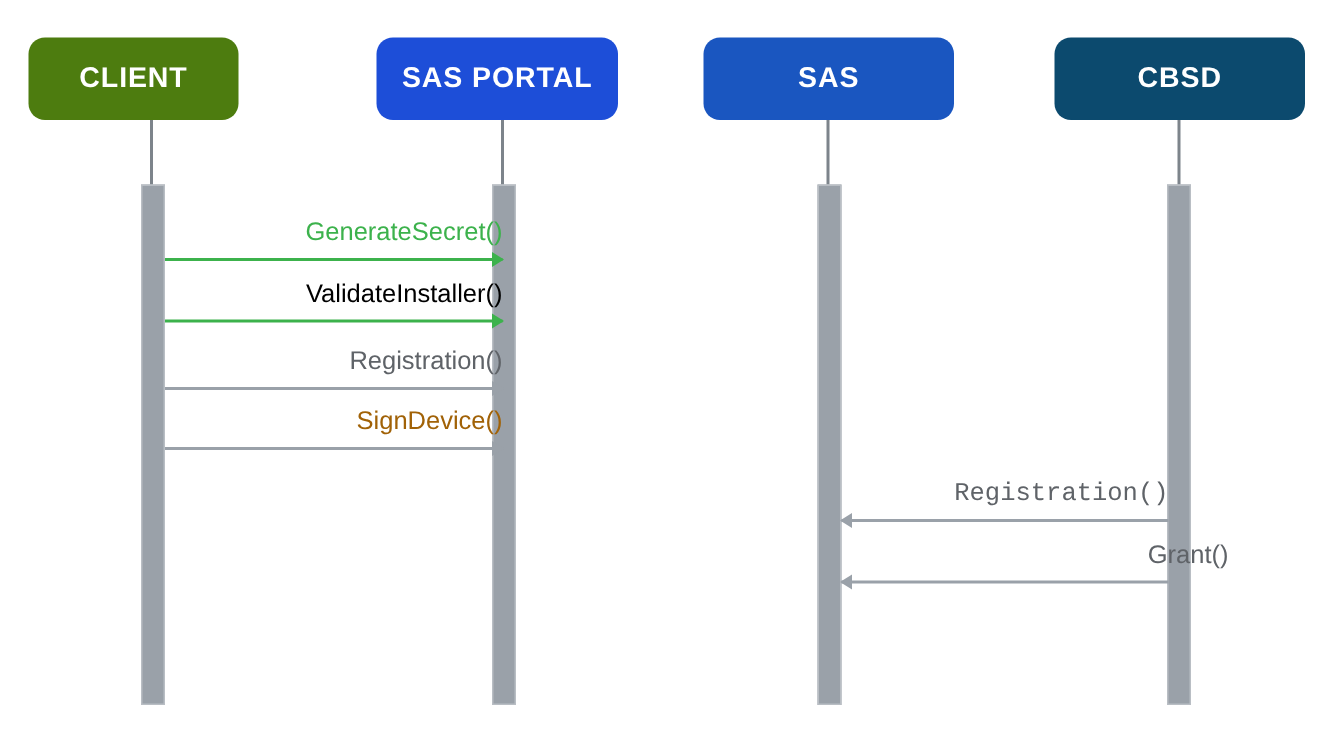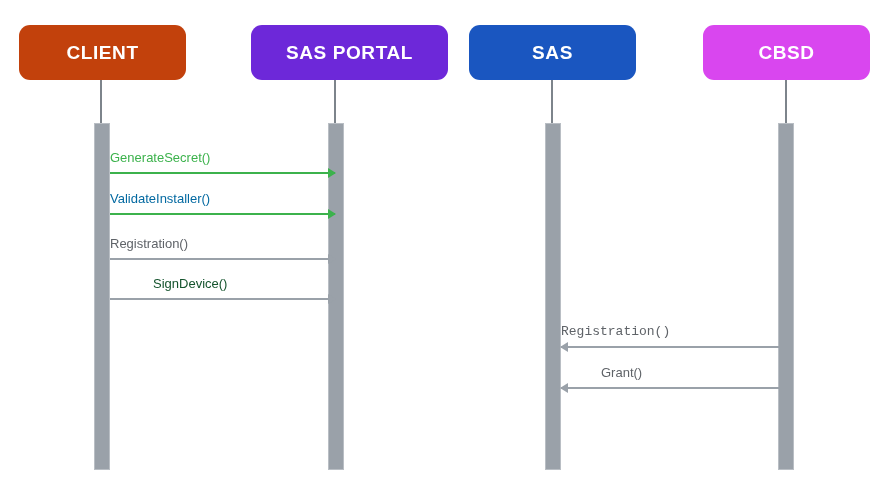--- a/index.html
+++ b/index.html
@@ -50,22 +50,22 @@
     position: absolute;
     left: 0;
     top: 0;
     height: 1.6px;
     width: 100%;
   }
   .msg-label {
     position: absolute;
     left: 0;
     width: 100%;
-    text-align: left;
-    font-size: 13px;
+    text-align: right;
+    font-size: 17px;
     white-space: nowrap;
     bottom: 7px;
     user-select: none;
   }
   .arrow-head {
     position: absolute;
     top: -4.2px;
     width: 0;
     height: 0;
     border-top: 5px solid transparent;
@@ -81,57 +81,57 @@
     border-right-width: 8px;
     border-right-style: solid;
   }
 </style>
 </head>
 <body>
 
 <div id="diagram-root" style="width: 883px; height: 497px; background: rgb(255, 255, 255);">
     <div class="lifeline-stem" style="left: 100.25px; top: 80px; height: 43px; background: rgb(125, 132, 139);"></div>
     <div class="activation-bar" style="left: 94px; top: 123px; width: 16px; height: 347px; background: rgb(154, 161, 169); border-color: rgb(185, 190, 196);"></div>
-    <div class="actor-box" style="left: 19px; top: 25px; width: 167px; height: 55px; background: #c2410c;">
+    <div class="actor-box" style="left: 19px; top: 25px; width: 140px; height: 55px; background: #4d7c0f;">
       <span style="color: rgb(255, 255, 255);">CLIENT</span>
     </div>
     <div class="lifeline-stem" style="left: 334.25px; top: 80px; height: 43px; background: rgb(125, 132, 139);"></div>
     <div class="activation-bar" style="left: 328px; top: 123px; width: 16px; height: 347px; background: rgb(154, 161, 169); border-color: rgb(185, 190, 196);"></div>
-    <div class="actor-box" style="left: 251px; top: 25px; width: 197px; height: 55px; background: #6d28d9;">
+    <div class="actor-box" style="left: 251px; top: 25px; width: 161px; height: 55px; background: #1d4ed8;">
       <span style="color: rgb(255, 255, 255);">SAS PORTAL</span>
     </div>
     <div class="lifeline-stem" style="left: 551.25px; top: 80px; height: 43px; background: rgb(125, 132, 139);"></div>
     <div class="activation-bar" style="left: 545px; top: 123px; width: 16px; height: 347px; background: rgb(154, 161, 169); border-color: rgb(185, 190, 196);"></div>
     <div class="actor-box" style="left: 469px; top: 25px; width: 167px; height: 55px; background: rgb(26, 86, 192);">
       <span style="color: rgb(255, 255, 255);">SAS</span>
     </div>
     <div class="lifeline-stem" style="left: 785.25px; top: 80px; height: 43px; background: rgb(125, 132, 139);"></div>
     <div class="activation-bar" style="left: 778px; top: 123px; width: 16px; height: 347px; background: rgb(154, 161, 169); border-color: rgb(185, 190, 196);"></div>
-    <div class="actor-box" style="left: 703px; top: 25px; width: 167px; height: 55px; background: #d946ef;">
+    <div class="actor-box" style="left: 703px; top: 25px; width: 167px; height: 55px; background: #0c4a6e;">
       <span style="color: rgb(255, 255, 255);">CBSD</span>
     </div>
     <div class="msg" style="left: 110px; top: 172px; width: 225px;">
       <div class="msg-line" style="background: rgb(60, 178, 76);"></div>
       <div class="arrow-head right" style="border-left-color: rgb(60, 178, 76);"></div>
       <div class="msg-label" style="color: rgb(60, 178, 76);">GenerateSecret()</div>
     </div>
     <div class="msg" style="left: 110px; top: 213px; width: 225px;">
       <div class="msg-line" style="background: rgb(60, 178, 76);"></div>
       <div class="arrow-head right" style="border-left-color: rgb(60, 178, 76);"></div>
-      <div class="msg-label" style="color: #0369a1;">ValidateInstaller()</div>
+      <div class="msg-label" style="color: #000000;">ValidateInstaller()</div>
     </div>
     <div class="msg" style="left: 110px; top: 258px; width: 225px;">
       <div class="msg-line" style="background: rgb(154, 161, 169);"></div>
       <div class="arrow-head right" style="border-left-color: rgb(154, 161, 169);"></div>
       <div class="msg-label" style="color: rgb(95, 99, 104);">Registration()</div>
     </div>
     <div class="msg" style="left: 110px; top: 298px; width: 225px;">
       <div class="msg-line" style="background: rgb(154, 161, 169);"></div>
       <div class="arrow-head right" style="border-left-color: rgb(154, 161, 169);"></div>
-      <div class="msg-label" style="color: #14532d; padding-left: 43px;">SignDevice()</div>
+      <div class="msg-label" style="color: #a16207;">SignDevice()</div>
     </div>
     <div class="msg" style="left: 561px; top: 346px; width: 218px;">
       <div class="msg-line" style="background: rgb(154, 161, 169);"></div>
       <div class="arrow-head left" style="border-right-color: rgb(154, 161, 169);"></div>
       <div class="msg-label" style="color: rgb(95, 99, 104); font-family: Liberation Mono, monospace;">Registration()</div>
     </div>
     <div class="msg" style="left: 561px; top: 387px; width: 218px;">
       <div class="msg-line" style="background: rgb(154, 161, 169);"></div>
       <div class="arrow-head left" style="border-right-color: rgb(154, 161, 169);"></div>
       <div class="msg-label" style="color: rgb(95, 99, 104); margin-left: 40px;">Grant()</div>

